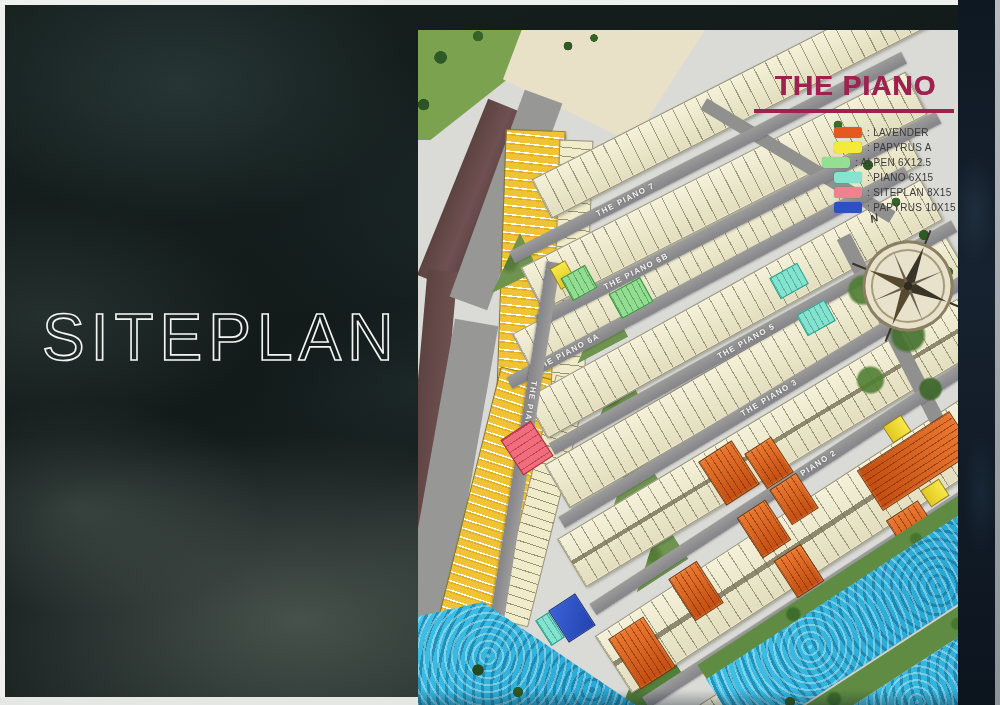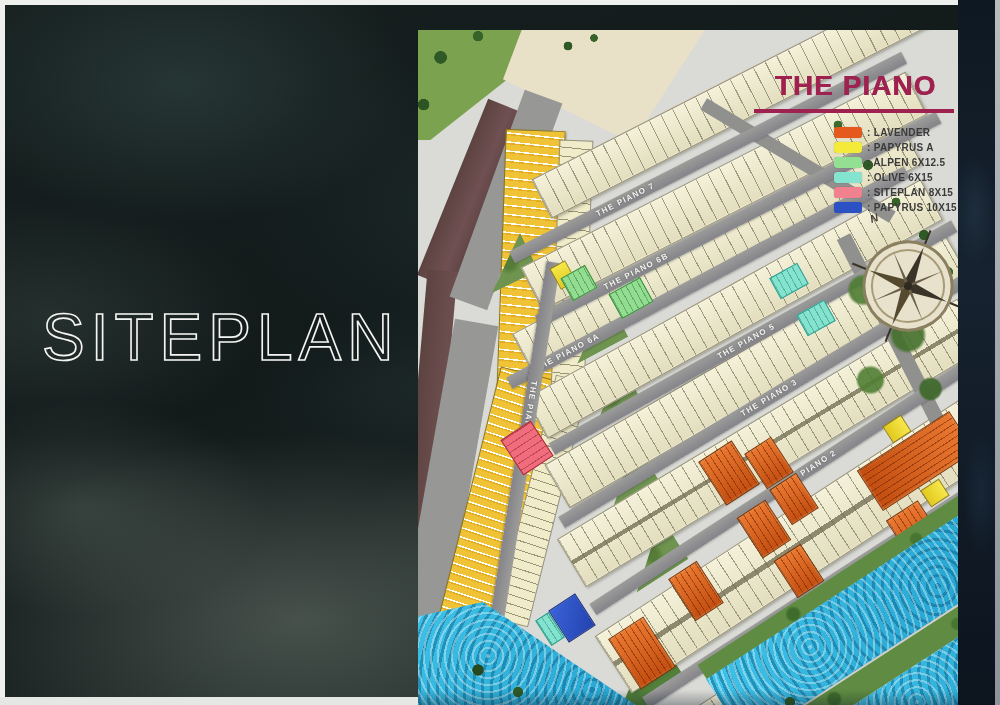--- a/index.html
+++ b/index.html
@@ -74,21 +74,21 @@
     background:
       repeating-radial-gradient(circle at 30% 40%, rgba(255,255,255,.35) 0 2px, transparent 2px 7px),
       repeating-radial-gradient(circle at 70% 65%, rgba(10,90,130,.45) 0 3px, transparent 3px 9px),
       linear-gradient(135deg,#3fc2e8,#1f9ecb);
   }
   .gband{position:absolute; background:radial-gradient(circle 14px at 30% 40%, #3e6c2c 40%, transparent 60%), radial-gradient(circle 12px at 70% 55%, #46762f 40%, transparent 60%), #5f8c42;}
   .gtri{position:absolute; background:radial-gradient(circle 16px at 55% 55%, #557d37 30%, transparent 70%), #6f9450; clip-path:polygon(0 100%, 100% 0, 100% 100%);}
   
   .legend-row{position:absolute; display:flex; align-items:center; height:12px;}
   .legend-swatch{width:28px; height:11px; border-radius:3px; box-shadow:0 0 1px rgba(0,0,0,.4); flex:none;}
-  .legend-label{font-size:10px; font-weight:bold; color:#3a3a3a; margin-left:5px; letter-spacing:.3px; white-space:nowrap;}
+  .legend-label{font-size:10px; font-weight:normal; color:#3a3a3a; margin-left:5px; letter-spacing:.3px; white-space:nowrap;}
   .legend-label::before{content:": ";}
   #plan-title{
     position:absolute; left:330px; top:40px; width:215px; text-align:center;
     font-size:28px; font-weight:bold; letter-spacing:1px; color:#9e2150;
     text-shadow:.5px 0 #9e2150;
   }
   #plan-title-underline{position:absolute; left:336px; top:79px; width:200px; height:4px; background:#9e2150;}
   #wm-brand{
     position:absolute; left:326px; top:480px; z-index:25;
     font-size:27px; font-weight:bold; letter-spacing:1px;
@@ -250,27 +250,27 @@
     <div id="plan-title-underline"></div>
 
     <div class="legend-row" style="left:416px; top:96px;">
       <span class="legend-swatch" style="background: rgb(229, 88, 30);"></span>
       <span class="legend-label">LAVENDER</span>
     </div>
     <div class="legend-row" style="left:416px; top:111px;">
       <span class="legend-swatch" style="background: rgb(243, 234, 57);"></span>
       <span class="legend-label">PAPYRUS A</span>
     </div>
-    <div class="legend-row" style="left:416px; top:126px;">
+    <div class="legend-row" style="left:404px; top:126px;">
       <span class="legend-swatch" style="background: rgb(148, 224, 147);"></span>
       <span class="legend-label">ALPEN 6X12.5</span>
     </div>
     <div class="legend-row" style="left:416px; top:141px;">
       <span class="legend-swatch" style="background: rgb(132, 228, 207);"></span>
-      <span class="legend-label">OLIVE 6X15</span>
+      <span class="legend-label">PIANO 6X15</span>
     </div>
     <div class="legend-row" style="left:416px; top:156px;">
       <span class="legend-swatch" style="background: rgb(242, 129, 143);"></span>
       <span class="legend-label">SITEPLAN 8X15</span>
     </div>
     <div class="legend-row" style="left:416px; top:171px;">
       <span class="legend-swatch" style="background: rgb(44, 81, 195);"></span>
       <span class="legend-label">PAPYRUS 10X15</span>
     </div>
 

